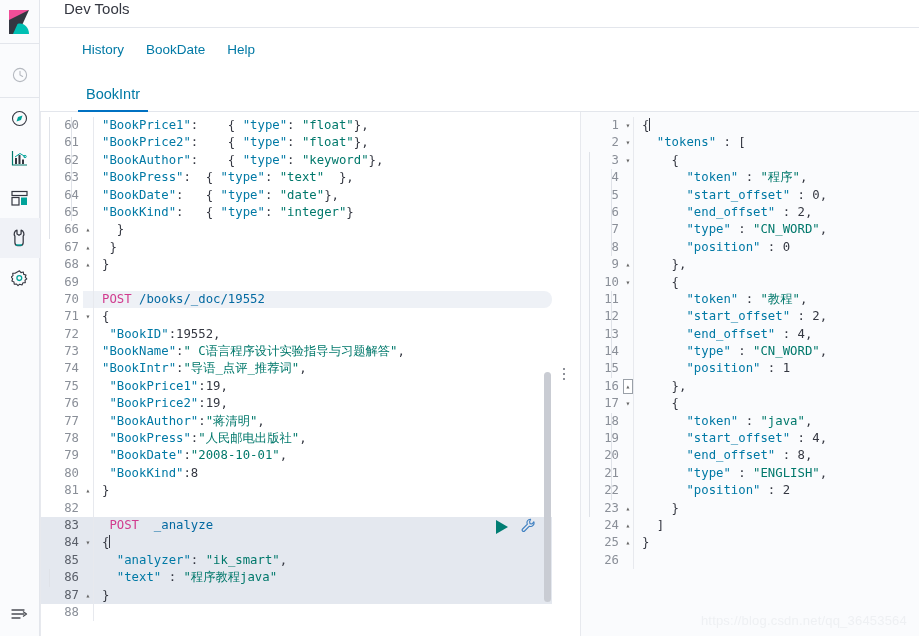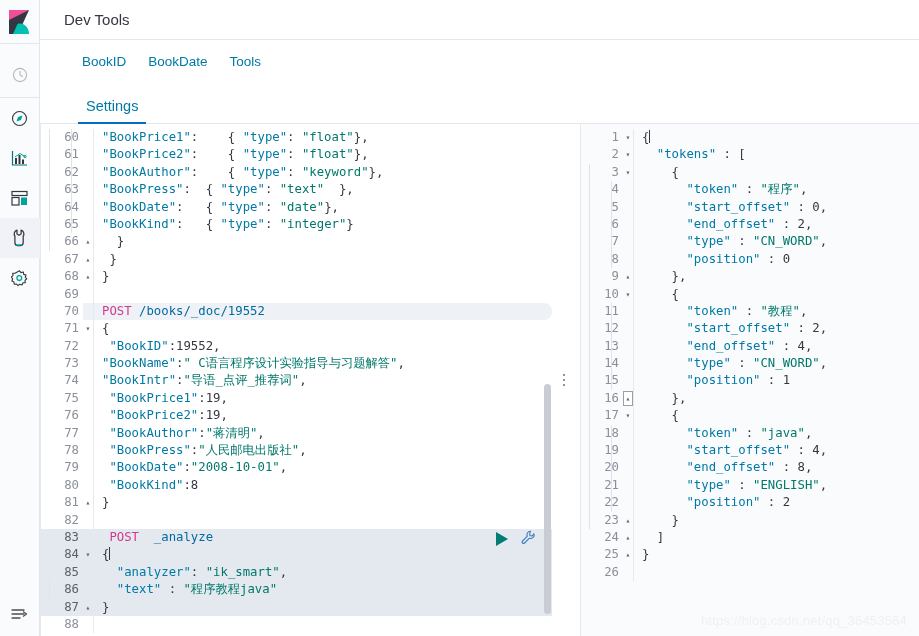--- a/index.html
+++ b/index.html
@@ -31,22 +31,22 @@
     cursor: pointer;
   }
   .rail-btn.first { border-bottom: 1px solid #e3e6ec; height: 46px; }
   .rail-btn.active { background: #f0f2f7; }
   .rail-spacer { flex: 1; }
   .rail-bottom { width: 40px; height: 44px; display:flex; align-items:center; justify-content:center; cursor:pointer;}
 
   
   .main { flex: 1; display: flex; flex-direction: column; min-width: 0; }
   .topbar {
-    height: 40px; border-bottom: 1px solid #e3e6ec;
-    display: flex; align-items: center; padding-left: 24px;
+    height: 28px; border-bottom: 1px solid #e3e6ec;
+    display: flex; align-items: flex-start; padding-left: 24px;
     background: #ffffff;
   }
   .topbar-title { font-size: 15px; color: #343741; }
 
   .navlinks {
     display: flex; align-items: center; gap: 22px;
     padding: 0 0 0 42px; height: 42px;
     background: #ffffff;
   }
   .navlink {
@@ -212,27 +212,27 @@
     </div>
   </div>
 
   <div class="main">
 
     <div class="topbar">
       <span class="topbar-title">Dev Tools</span>
     </div>
 
     <div class="navlinks">
-      <span class="navlink">BookID</span>
+      <span class="navlink">History</span>
       <span class="navlink">BookDate</span>
-      <span class="navlink">Tools</span>
+      <span class="navlink">Help</span>
     </div>
 
     <div class="tabrow">
-      <span class="tab active">Settings</span>
+      <span class="tab active">BookIntr</span>
     </div>
 
     <div class="console">
 
       <div class="pane editor-pane">
         <div class="code rows" id="editor-rows"><div class="row"><div class="gutter">60</div><div class="fold"></div><div class="gutter-sep"></div><span class="indent-guide" style="left: 8px;"></span><span class="indent-guide" style="left: 30px;"></span><div class="codetext"><span class="k">"BookPrice1"</span><span class="p">:</span><span class="p">    { </span><span class="k">"type"</span><span class="p">: </span><span class="s">"float"</span><span class="p">},</span></div></div><div class="row"><div class="gutter">61</div><div class="fold"></div><div class="gutter-sep"></div><span class="indent-guide" style="left: 8px;"></span><span class="indent-guide" style="left: 30px;"></span><div class="codetext"><span class="k">"BookPrice2"</span><span class="p">:</span><span class="p">    { </span><span class="k">"type"</span><span class="p">: </span><span class="s">"float"</span><span class="p">},</span></div></div><div class="row"><div class="gutter">62</div><div class="fold"></div><div class="gutter-sep"></div><span class="indent-guide" style="left: 8px;"></span><span class="indent-guide" style="left: 30px;"></span><div class="codetext"><span class="k">"BookAuthor"</span><span class="p">:</span><span class="p">    { </span><span class="k">"type"</span><span class="p">: </span><span class="s">"keyword"</span><span class="p">},</span></div></div><div class="row"><div class="gutter">63</div><div class="fold"></div><div class="gutter-sep"></div><span class="indent-guide" style="left: 8px;"></span><span class="indent-guide" style="left: 30px;"></span><div class="codetext"><span class="k">"BookPress"</span><span class="p">:</span><span class="p">  { </span><span class="k">"type"</span><span class="p">: </span><span class="s">"text"</span><span class="p">  },</span></div></div><div class="row"><div class="gutter">64</div><div class="fold"></div><div class="gutter-sep"></div><span class="indent-guide" style="left: 8px;"></span><span class="indent-guide" style="left: 30px;"></span><div class="codetext"><span class="k">"BookDate"</span><span class="p">:</span><span class="p">   { </span><span class="k">"type"</span><span class="p">: </span><span class="s">"date"</span><span class="p">},</span></div></div><div class="row"><div class="gutter">65</div><div class="fold"></div><div class="gutter-sep"></div><span class="indent-guide" style="left: 8px;"></span><span class="indent-guide" style="left: 30px;"></span><div class="codetext"><span class="k">"BookKind"</span><span class="p">:</span><span class="p">   { </span><span class="k">"type"</span><span class="p">: </span><span class="s">"integer"</span><span class="p">}</span></div></div><div class="row"><div class="gutter">66</div><div class="fold">▴</div><div class="gutter-sep"></div><span class="indent-guide" style="left: 8px;"></span><div class="codetext"><span class="p">  }</span></div></div><div class="row"><div class="gutter">67</div><div class="fold">▴</div><div class="gutter-sep"></div><div class="codetext"><span class="p"> }</span></div></div><div class="row"><div class="gutter">68</div><div class="fold">▴</div><div class="gutter-sep"></div><div class="codetext"><span class="p">}</span></div></div><div class="row"><div class="gutter">69</div><div class="fold"></div><div class="gutter-sep"></div><div class="codetext"></div></div><div class="row reqline"><div class="gutter">70</div><div class="fold"></div><div class="gutter-sep"></div><div class="codetext"><span class="m">POST</span><span class="p"> </span><span class="u">/books/_doc/19552</span></div></div><div class="row"><div class="gutter">71</div><div class="fold">▾</div><div class="gutter-sep"></div><div class="codetext"><span class="p">{</span></div></div><div class="row"><div class="gutter">72</div><div class="fold"></div><div class="gutter-sep"></div><div class="codetext"><span class="p"> </span><span class="k">"BookID"</span><span class="p">:</span><span class="n">19552</span><span class="p">,</span></div></div><div class="row"><div class="gutter">73</div><div class="fold"></div><div class="gutter-sep"></div><div class="codetext"><span class="k">"BookName"</span><span class="p">:</span><span class="s">" C语言程序设计实验指导与习题解答"</span><span class="p">,</span></div></div><div class="row"><div class="gutter">74</div><div class="fold"></div><div class="gutter-sep"></div><div class="codetext"><span class="k">"BookIntr"</span><span class="p">:</span><span class="s">"导语_点评_推荐词"</span><span class="p">,</span></div></div><div class="row"><div class="gutter">75</div><div class="fold"></div><div class="gutter-sep"></div><div class="codetext"><span class="p"> </span><span class="k">"BookPrice1"</span><span class="p">:</span><span class="n">19</span><span class="p">,</span></div></div><div class="row"><div class="gutter">76</div><div class="fold"></div><div class="gutter-sep"></div><div class="codetext"><span class="p"> </span><span class="k">"BookPrice2"</span><span class="p">:</span><span class="n">19</span><span class="p">,</span></div></div><div class="row"><div class="gutter">77</div><div class="fold"></div><div class="gutter-sep"></div><div class="codetext"><span class="p"> </span><span class="k">"BookAuthor"</span><span class="p">:</span><span class="s">"蒋清明"</span><span class="p">,</span></div></div><div class="row"><div class="gutter">78</div><div class="fold"></div><div class="gutter-sep"></div><div class="codetext"><span class="p"> </span><span class="k">"BookPress"</span><span class="p">:</span><span class="s">"人民邮电出版社"</span><span class="p">,</span></div></div><div class="row"><div class="gutter">79</div><div class="fold"></div><div class="gutter-sep"></div><div class="codetext"><span class="p"> </span><span class="k">"BookDate"</span><span class="p">:</span><span class="s">"2008-10-01"</span><span class="p">,</span></div></div><div class="row"><div class="gutter">80</div><div class="fold"></div><div class="gutter-sep"></div><div class="codetext"><span class="p"> </span><span class="k">"BookKind"</span><span class="p">:</span><span class="n">8</span></div></div><div class="row"><div class="gutter">81</div><div class="fold">▴</div><div class="gutter-sep"></div><div class="codetext"><span class="p">}</span></div></div><div class="row"><div class="gutter">82</div><div class="fold"></div><div class="gutter-sep"></div><div class="codetext"></div></div><div class="row highlight"><div class="gutter">83</div><div class="fold"></div><div class="gutter-sep"></div><div class="codetext"><span class="m"> POST</span><span class="p">  </span><span class="u">_analyze</span></div><span class="run-btn" style="top: 3px;"></span><span class="wrench-btn" style="top: 1px;"><svg width="15" height="15" viewBox="0 0 15 15">
                   <path d="M9.6 1.2 a3.4 3.4 0 0 0 -3.2 5 L1.6 11 a1.4 1.4 0 0 0 2 2 l4.8 -4.8 a3.4 3.4 0 0 0 4.4 -4.4 L11 6 L9 5.6 L8.6 3.6 Z" fill="none" stroke="#3d7fc1" stroke-width="1.1" stroke-linejoin="round"></path>
                 </svg></span></div><div class="row highlight"><div class="gutter">84</div><div class="fold">▾</div><div class="gutter-sep"></div><div class="codetext"><span class="p">{</span><span class="caret"></span></div></div><div class="row highlight"><div class="gutter">85</div><div class="fold"></div><div class="gutter-sep"></div><div class="codetext"><span class="p">  </span><span class="k">"analyzer"</span><span class="p">: </span><span class="s">"ik_smart"</span><span class="p">,</span></div></div><div class="row highlight"><div class="gutter">86</div><div class="fold"></div><div class="gutter-sep"></div><span class="indent-guide" style="left: 8px;"></span><div class="codetext"><span class="p">  </span><span class="k">"text"</span><span class="p"> : </span><span class="s">"程序教程java"</span></div></div><div class="row highlight"><div class="gutter">87</div><div class="fold">▴</div><div class="gutter-sep"></div><div class="codetext"><span class="p">}</span></div></div><div class="row"><div class="gutter">88</div><div class="fold"></div><div class="gutter-sep"></div><div class="codetext"></div></div></div>
         <div class="scrollbar-v" style="right:0px; top:0; bottom:0; height:100%;">
           <div class="scroll-thumb" style="top:260px; height:230px;"></div>

